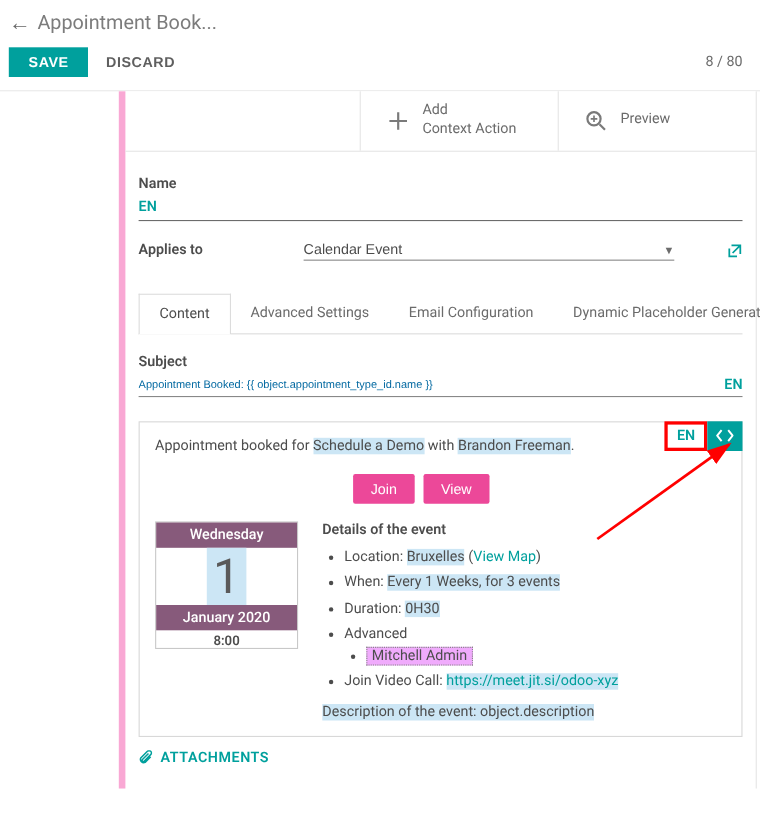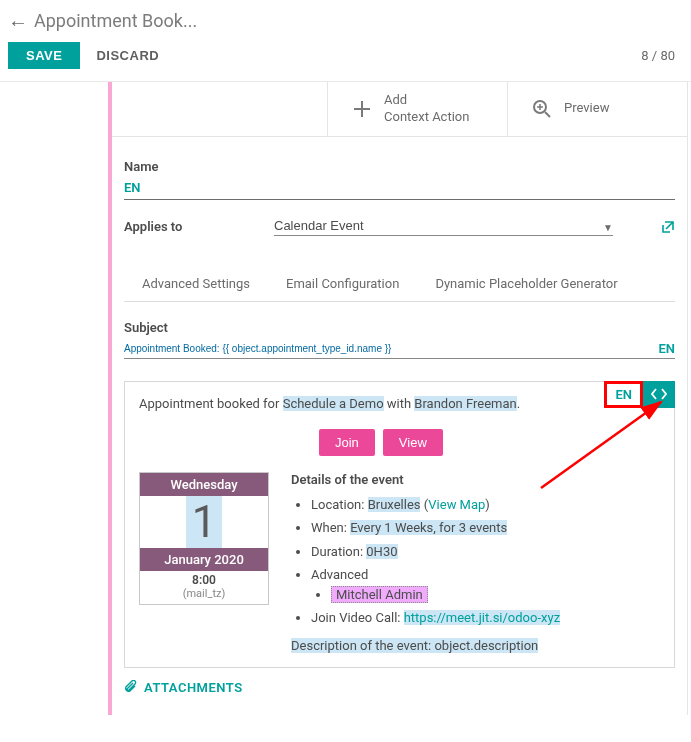--- a/index.html
+++ b/index.html
@@ -5,21 +5,21 @@
 * { box-sizing: border-box; margin: 0; padding: 0; }
 body { font-family: -apple-system, BlinkMacSystemFont, "Segoe UI", Roboto, sans-serif; font-size: 13px; color: #4c4c4c; background: #fff; width: 691px; }
 .breadcrumb { display: flex; align-items: center; padding: 8px 8px 4px; color: #7c7c7c; font-size: 18px; font-weight: 400; }
 .breadcrumb .arrow { cursor: pointer; margin-right: 6px; font-size: 20px; color: #666; }
 .action-bar { display: flex; align-items: center; justify-content: space-between; padding: 6px 8px 12px; }
 .action-bar-left { display: flex; align-items: center; gap: 16px; }
 .btn-save { background: #00A09D; color: #fff; border: none; padding: 6px 18px; font-weight: 600; font-size: 13px; cursor: pointer; letter-spacing: 0.5px; }
 .btn-discard { background: none; border: none; color: #5f5f5f; font-weight: 600; font-size: 13px; cursor: pointer; letter-spacing: 0.5px; }
 .pager { color: #6b6b6b; font-size: 13px; padding-right: 8px; }
 .divider { border: none; border-top: 1px solid #e9e9e9; }
-.form-sheet { background: #fff; max-width: 580px; margin: 0 0 0 108px; border-left: 4px solid #f9a8d4; border-right: 1px solid #e5e5e5; }
+.form-sheet { background: #fff; max-width: 580px; margin: 0 0 0 108px; border-left: 6px solid #f9a8d4; border-right: 1px solid #e5e5e5; }
 .button-row { display: flex; border-bottom: 1px solid #e5e5e5; }
 .button-row .spacer { flex: 1; }
 .stat-btn { display: flex; align-items: center; gap: 12px; padding: 10px 24px; border-left: 1px solid #e5e5e5; cursor: pointer; color: #4c4c4c; min-width: 180px; }
 .stat-btn .icon { color: #7a7a7a; }
 .stat-btn .label { font-size: 13px; color: #6b6b6b; line-height: 1.3; }
 .form-body { padding: 22px 12px 8px; }
 .field-group { margin-bottom: 18px; }
 .field-label { font-size: 13px; font-weight: 600; color: #4c4c4c; margin-bottom: 6px; display: block; }
 .title-row { display: flex; align-items: baseline; justify-content: space-between; border-bottom: 1px solid #6c6c6c; padding-bottom: 4px; }
 .title-input { font-size: 24px; font-weight: 500; color: #5e5e5e; border: none; outline: none; flex: 1; background: transparent; }
@@ -124,20 +124,21 @@
       </div>
       <span class="ext-link">
         <svg width="14" height="14" viewBox="0 0 14 14">
             <path d="M4 2h8v8M12 2L5 9" fill="none" stroke="#00A09D" stroke-width="1.6"></path>
             <path d="M2 5v7h7" fill="none" stroke="#00A09D" stroke-width="1.6"></path>
           </svg>
       </span>
     </div>
 
     <div class="tabs">
+      <div class="tab active">Content</div>
       <div class="tab">Advanced Settings</div>
       <div class="tab">Email Configuration</div>
       <div class="tab">Dynamic Placeholder Generator</div>
     </div>
 
     <div class="tab-content">
       <div class="field-group">
         <label class="field-label">Subject</label>
         <div class="subject-row">
           <input class="subject-input" value="Appointment Booked: {{ object.appointment_type_id.name }}" style="">
@@ -172,21 +173,20 @@
           <button class="btn-mauve">Join</button>
           <button class="btn-mauve">View</button>
         </div>
 
         <div class="details-section">
           <div class="cal-widget">
             <div class="cal-head">Wednesday</div>
             <div class="cal-day"><span class="" style="background:#cce6f5;">1</span></div>
             <div class="cal-month">January 2020</div>
             <div class="cal-time">8:00</div>
-            <div class="cal-tz">(mail_tz)</div>
           </div>
 
           <div class="details-col">
             <div class="details-heading">Details of the event</div>
             <ul>
               <li><span>Location: </span><span class="hl">Bruxelles</span> (<span class="link">View Map</span>)</li>
               <li><span>When: </span><span class="hl">Every 1 Weeks, for 3 events</span></li>
               <li><span>Duration: </span><span class="hl">0H30</span></li>
               <li><span>Advanced</span>
                 <ul class="sub-ul">

